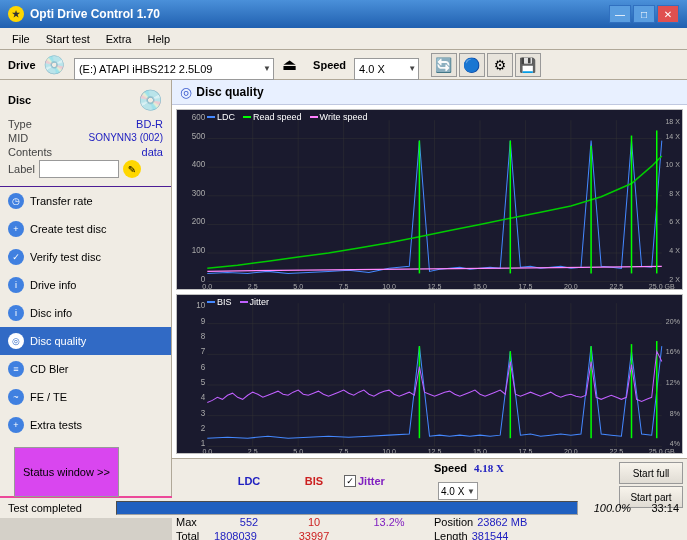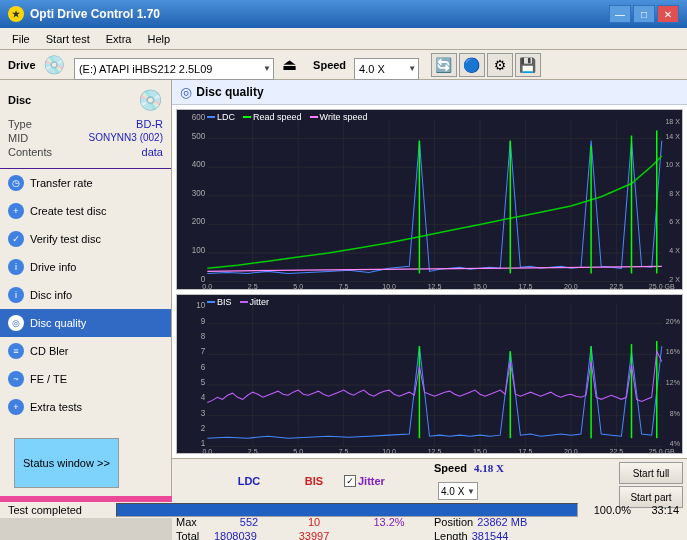--- a/index.html
+++ b/index.html
@@ -42,45 +42,45 @@
     
     
     .nav-items { flex: 1; }
     .nav-item { display: flex; align-items: center; gap: 6px; padding: 6px 8px; cursor: pointer; font-size: 11px; color: #000; }
     .nav-item.active { background: #316ac5; color: white; }
     .nav-icon { width: 16px; height: 16px; border-radius: 50%; display: flex; align-items: center; justify-content: center; font-size: 9px; }
     .nav-icon.blue { background: #4080e0; color: white; }
     .nav-icon.active { background: white; color: #316ac5; }
     
     
-    .status-btn { margin: 4px 8px; padding: 18px 8px; background: #7dd3fc; border: 1px solid #999; cursor: pointer; font-size: 11px; }
+    .status-btn { margin: 4px 8px; padding: 18px 8px; background: #d946ef; border: 1px solid #999; cursor: pointer; font-size: 11px; }
     
     
     .right-panel { flex: 1; display: flex; flex-direction: column; background: white; }
     
     
     .dq-header { background: #e8f0ff; padding: 4px 8px; display: flex; align-items: center; gap: 4px; border-bottom: 1px solid #c0c8e0; }
     .dq-icon { color: #4060d0; font-size: 14px; }
     .dq-title { font-weight: bold; font-size: 12px; color: #000; }
     
     
     .charts-area { flex: 1; display: flex; flex-direction: column; padding: 4px; gap: 4px; }
     
     
     .chart-container { flex: 1; position: relative; border: 1px solid #c0c0c0; background: #1a1a2e; }
     .chart-legend { position: absolute; top: 2px; left: 30px; display: flex; gap: 8px; z-index: 10; }
     .legend-item { display: flex; align-items: center; gap: 2px; font-size: 9px; color: #fff; }
     .legend-dot { width: 8px; height: 2px; }
     
     
-    .progress-bar-container { background: #f0ece4; height: 22px; display: flex; align-items: center; padding: 0 8px; gap: 8px; border-top: 6px solid #ec4899; }
+    .progress-bar-container { background: #f0ece4; height: 22px; display: flex; align-items: center; padding: 0 8px; gap: 8px; border-top: 2px solid #ec4899; }
     .progress-label { font-size: 11px; color: #000; width: 100px; }
     .progress-track { flex: 1; height: 14px; background: #d0ccc4; border: 1px inset #a0a0a0; position: relative; overflow: hidden; }
     .progress-fill { height: 100%; background: #2060c0; }
-    .progress-percent { font-size: 11px; width: 45px; text-align: right; }
+    .progress-percent { font-size: 11px; width: 45px; text-align: right; font-style: italic; }
     .progress-time { font-size: 11px; width: 40px; text-align: right; }
     
     
     svg.chart { width: 100%; height: 100%; }
     
     
     .select-wrapper { position: relative; display: inline-flex; align-items: center; margin-top: 8px; }
     .select-wrapper select { appearance: none; padding-right: 16px; }
     .select-arrow { position: absolute; right: 3px; pointer-events: none; font-size: 8px; color: #444; }
 
@@ -149,20 +149,25 @@
         <span class="info-label">Type</span>
         <span class="info-value">BD-R</span>
       </div>
       <div class="info-row">
         <span class="info-label">MID</span>
         <span class="info-value" style="font-size:10px;">SONYNN3 (002)</span>
       </div>
       <div class="info-row">
         <span class="info-label">Contents</span>
         <span class="info-value">data</span>
+      </div>
+      <div class="label-row">
+        <span class="info-label">Label</span>
+        <input class="label-input" type="text" value="" style="">
+        <span class="label-icon">✎</span>
       </div>
     </div>
 
     <div class="nav-items">
       <div class="nav-item">
         <span class="nav-icon blue">◷</span>
         <span>Transfer rate</span>
       </div>
       <div class="nav-item">
         <span class="nav-icon blue">+</span>

